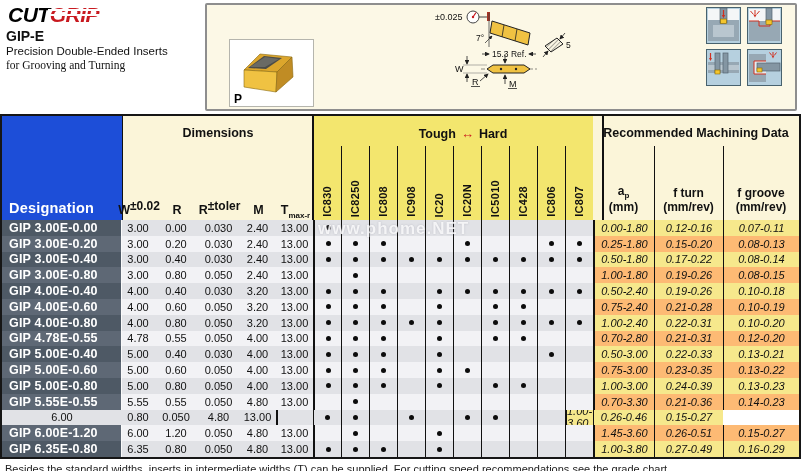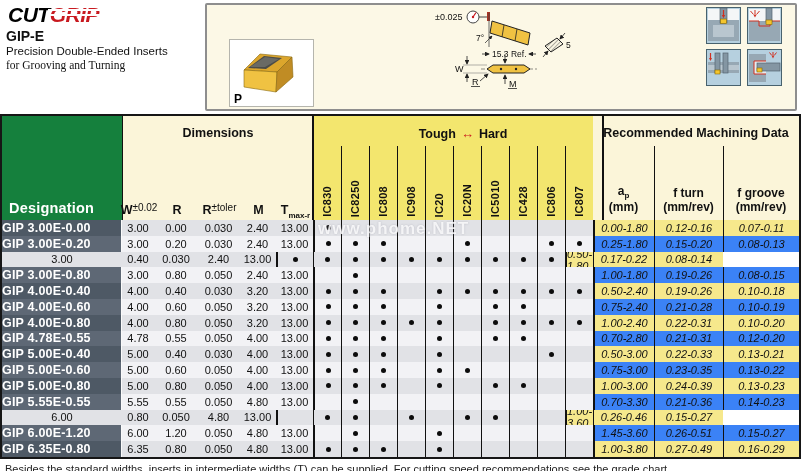--- a/index.html
+++ b/index.html
@@ -25,29 +25,29 @@
          border:1px solid #b5b5ad;}
   .photo-label{position:absolute;left:4px;bottom:0px;font-weight:bold;font-size:12px;color:#000;}
   .techdraw{position:absolute;left:222px;top:2px;}
   .appicons{position:absolute;right:13px;top:2px;width:76px;height:80px;
             display:grid;grid-template-columns:35px 35px;grid-auto-rows:37px;gap:5px 6px;}
 
   
   .tbl{position:absolute;left:0;top:114px;width:801px;height:345px;border:2px solid #161616;
        box-sizing:border-box;background:#fff;}
   .thead{position:relative;height:104px;}
-  .h-des{position:absolute;left:0;top:0;bottom:0;width:120px;background:#15803d;color:#fff;}
+  .h-des{position:absolute;left:0;top:0;bottom:0;width:120px;background:#1d4ed8;color:#fff;}
   .h-des .t{position:absolute;left:7px;bottom:4px;font-weight:bold;font-size:14.5px;letter-spacing:0.2px;}
   .h-dim{position:absolute;left:120px;top:0;bottom:0;width:191px;background:#fbf5d9;
          border-left:1px solid #111;box-sizing:border-box;}
   .h-dim .t,.h-grades .t,.h-mach .t{margin-top:10px;text-align:center;font-weight:bold;font-size:12.5px;}
   .h-dim .subs{position:absolute;left:0;right:0;bottom:0;display:grid;grid-template-columns:32px 44px 41px 37px 37px;}
   .dlab{display:flex;align-items:flex-end;justify-content:center;padding-bottom:3px;
         font-weight:bold;font-size:12.5px;}
-  .dlab .sp{font-size:10px;position:relative;top:-4px;font-weight:normal;}
+  .dlab .sp{font-size:12px;position:relative;top:-4px;font-weight:bold;}
   .dlab .sb{font-size:8px;position:relative;top:3px;font-weight:bold;}
 
   .h-grades{position:absolute;left:311px;top:0;bottom:0;width:280px;background:#f3e66e;padding-left:10px;}
   .h-grades::before,.h-grades::after{content:'';position:absolute;top:0;bottom:0;width:2px;background:#111;z-index:3;}
   .h-grades::before{left:-1px;}
   .h-grades::after{right:-1px;}
   .h-grades .t{position:relative;z-index:2;}
   .h-grades .arrow{color:#cc2020;padding:0 5px;font-size:13px;}
   .h-grades .cols{position:absolute;left:0;right:0;top:0;bottom:0;display:grid;grid-template-columns:repeat(10,28px);}
   .gcol{position:relative;}
@@ -60,32 +60,32 @@
   .mlab{position:relative;display:flex;flex-direction:column;justify-content:flex-end;align-items:center;
         padding-bottom:6px;font-weight:bold;font-size:12px;line-height:14px;}
   .mlab + .mlab::before{content:'';position:absolute;left:-0.5px;top:0;bottom:0;width:1px;background:#111;}
   .mlab .sb{font-size:8px;position:relative;top:3px;}
 
   .tbody{position:absolute;left:0;top:104px;right:0;bottom:0;}
   .row{display:grid;grid-template-columns:120px 32px 44px 41px 37px 37px repeat(10,28px) 61px 69px 76px;
        height:15.8px;}
   .c{display:flex;align-items:center;justify-content:center;font-size:11px;color:#111;
      box-sizing:border-box;overflow:hidden;}
-  .c.des{justify-content:flex-start;color:#fff;font-weight:bold;font-size:12.5px;
+  .c.des{justify-content:flex-start;padding-left:7px;color:#fff;font-weight:bold;font-size:12.5px;
          letter-spacing:0.2px;border-right:1px solid #fafafa;}
   .c.dot{border-left:1px solid #111;}
   .c.dot.gfirst{border-left-width:2px;}
   .c.mach{border-left:1px solid #111;font-style:italic;}
   .c.mach.mfirst{border-left-width:2px;}
   .odd  .des{background:#4e5965;}
   .even .des{background:#5e6875;}
   .odd  .dim,.odd  .dot{background:#e1e2e6;}
   .even .dim,.even .dot{background:#f2f2f5;}
   .odd  .mach{background:#f6e88c;}
-  .even .mach{background:#3b82f6;}
+  .even .mach{background:#fdba74;}
   .dotmark{width:5px;height:5px;border-radius:50%;background:#0c0c0c;}
 
   .watermark{position:absolute;left:318px;top:219px;font-weight:bold;font-size:17px;
              color:rgba(255,255,255,0.82);letter-spacing:1px;z-index:5;
              text-shadow:0 0 2px rgba(150,150,165,0.55);}
   .footnote{position:absolute;left:5px;top:463px;font-size:11px;color:#222;white-space:nowrap;}
 </style>
 </head>
 <body>
 
@@ -348,20 +348,21 @@
             <span class="dotmark"></span>
           </div>
           <div class="c dot">
             <span class="dotmark"></span>
           </div>
           <div class="c mach mfirst">0.25-1.80</div>
           <div class="c mach">0.15-0.20</div>
           <div class="c mach">0.08-0.13</div>
         </div>
         <div class="row odd">
+          <div class="c des">GIP 3.00E-0.40</div>
           <div class="c dim">3.00</div>
           <div class="c dim">0.40</div>
           <div class="c dim">0.030</div>
           <div class="c dim">2.40</div>
           <div class="c dim">13.00</div>
           <div class="c dot gfirst">
             <span class="dotmark"></span>
           </div>
           <div class="c dot">
             <span class="dotmark"></span>

